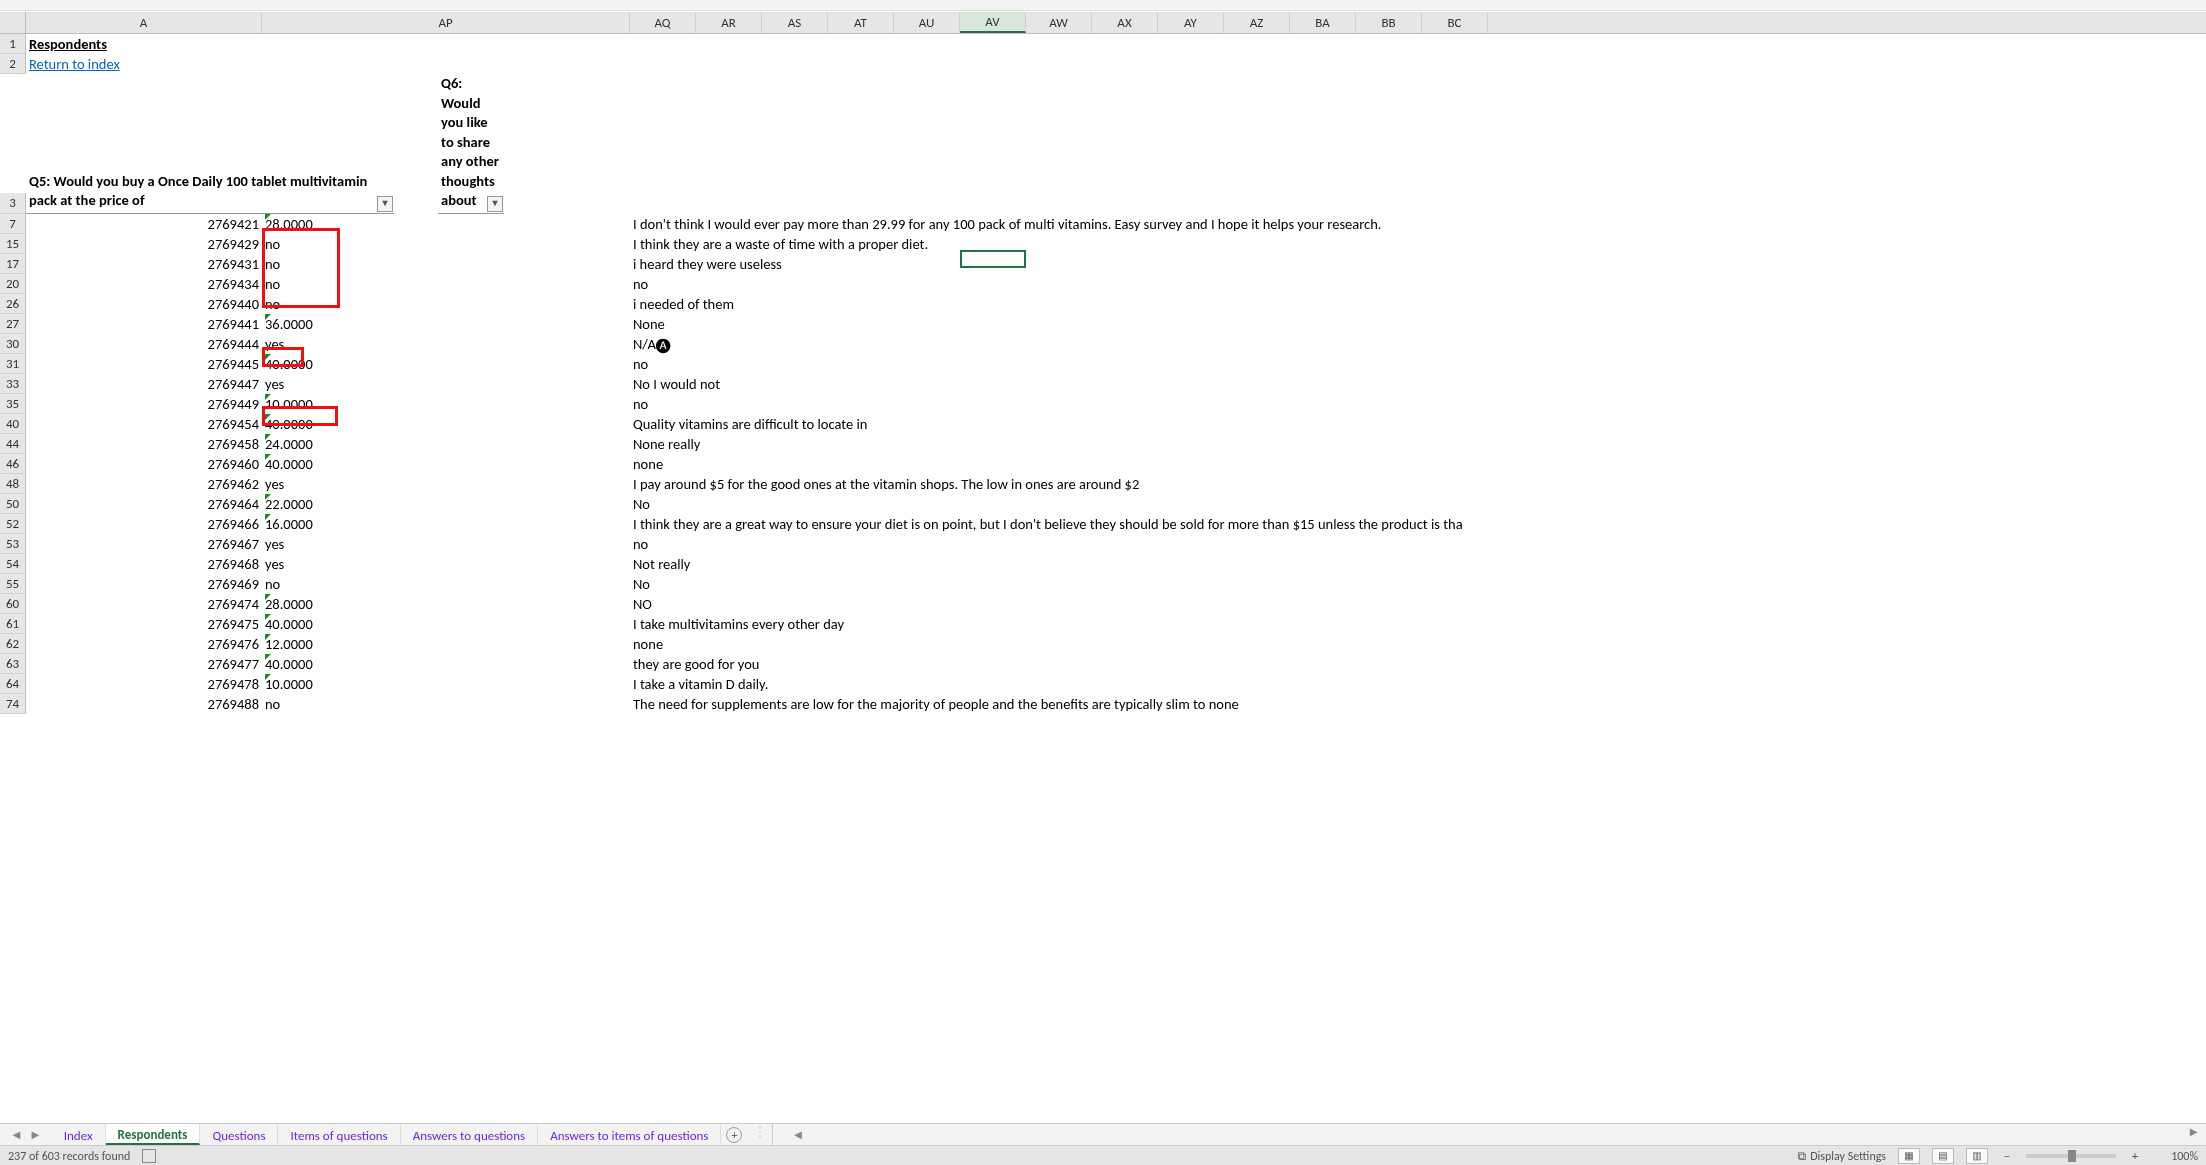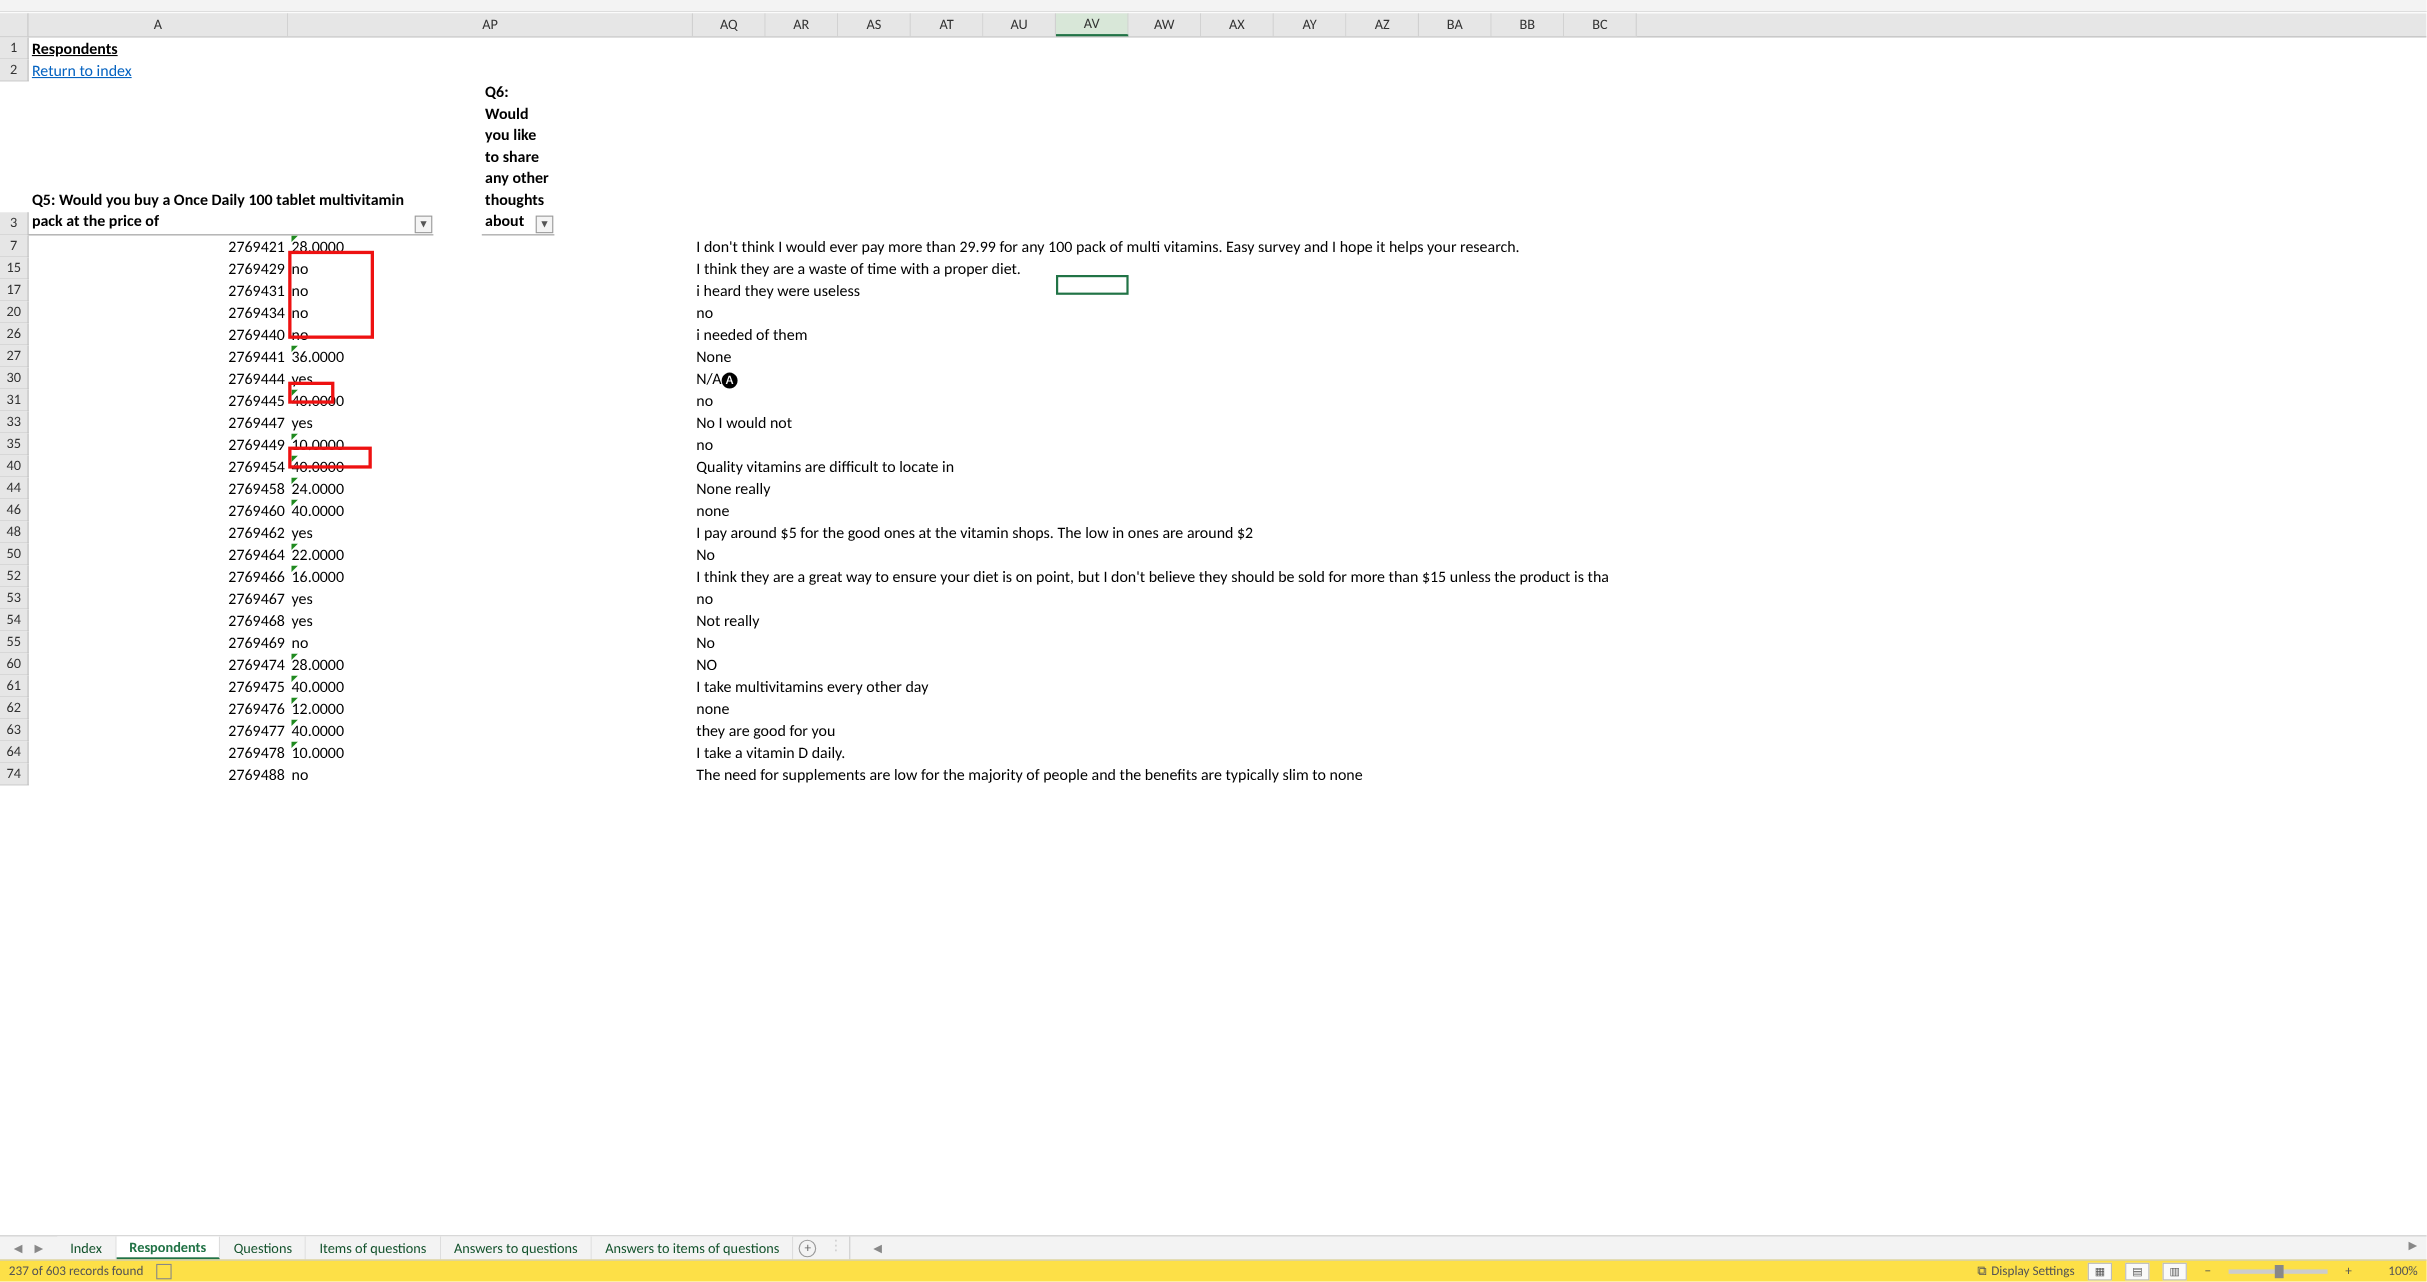--- a/index.html
+++ b/index.html
@@ -132,21 +132,21 @@
   }
   .tab-nav {
     display: flex; align-items: center; gap: 6px;
     padding: 0 10px;
     color: #888;
   }
   .tab-nav span { cursor: pointer; }
   .tab {
     padding: 2px 12px 0;
     border-right: 1px solid #ddd;
-    color: #14532d;
+    color: #6d28d9;
     cursor: pointer;
     display: flex; align-items: center;
     background: #f3f3f3;
   }
   .tab.active {
     background: #fff;
     color: #217346;
     font-weight: 700;
     border-bottom: 2px solid #217346;
   }
@@ -167,21 +167,21 @@
     padding-left: 12px;
     border-left: 1px solid #ccc;
   }
   .hscroll-handle { opacity: 0; } 
   .hscroll-arrows { color: #888; padding: 0 6px; cursor: pointer; }
   
   .status-bar {
     position: absolute;
     left: 0; right: 0; bottom: 0;
     height: 20px;
-    background: #fde047;
+    background: #e5e5e5;
     border-top: 1px solid #ccc;
     display: flex;
     align-items: center;
     font-size: 12px;
     color: #555;
     padding: 0 8px;
     gap: 12px;
   }
   .status-spacer { flex: 1; }
   .view-btn {

